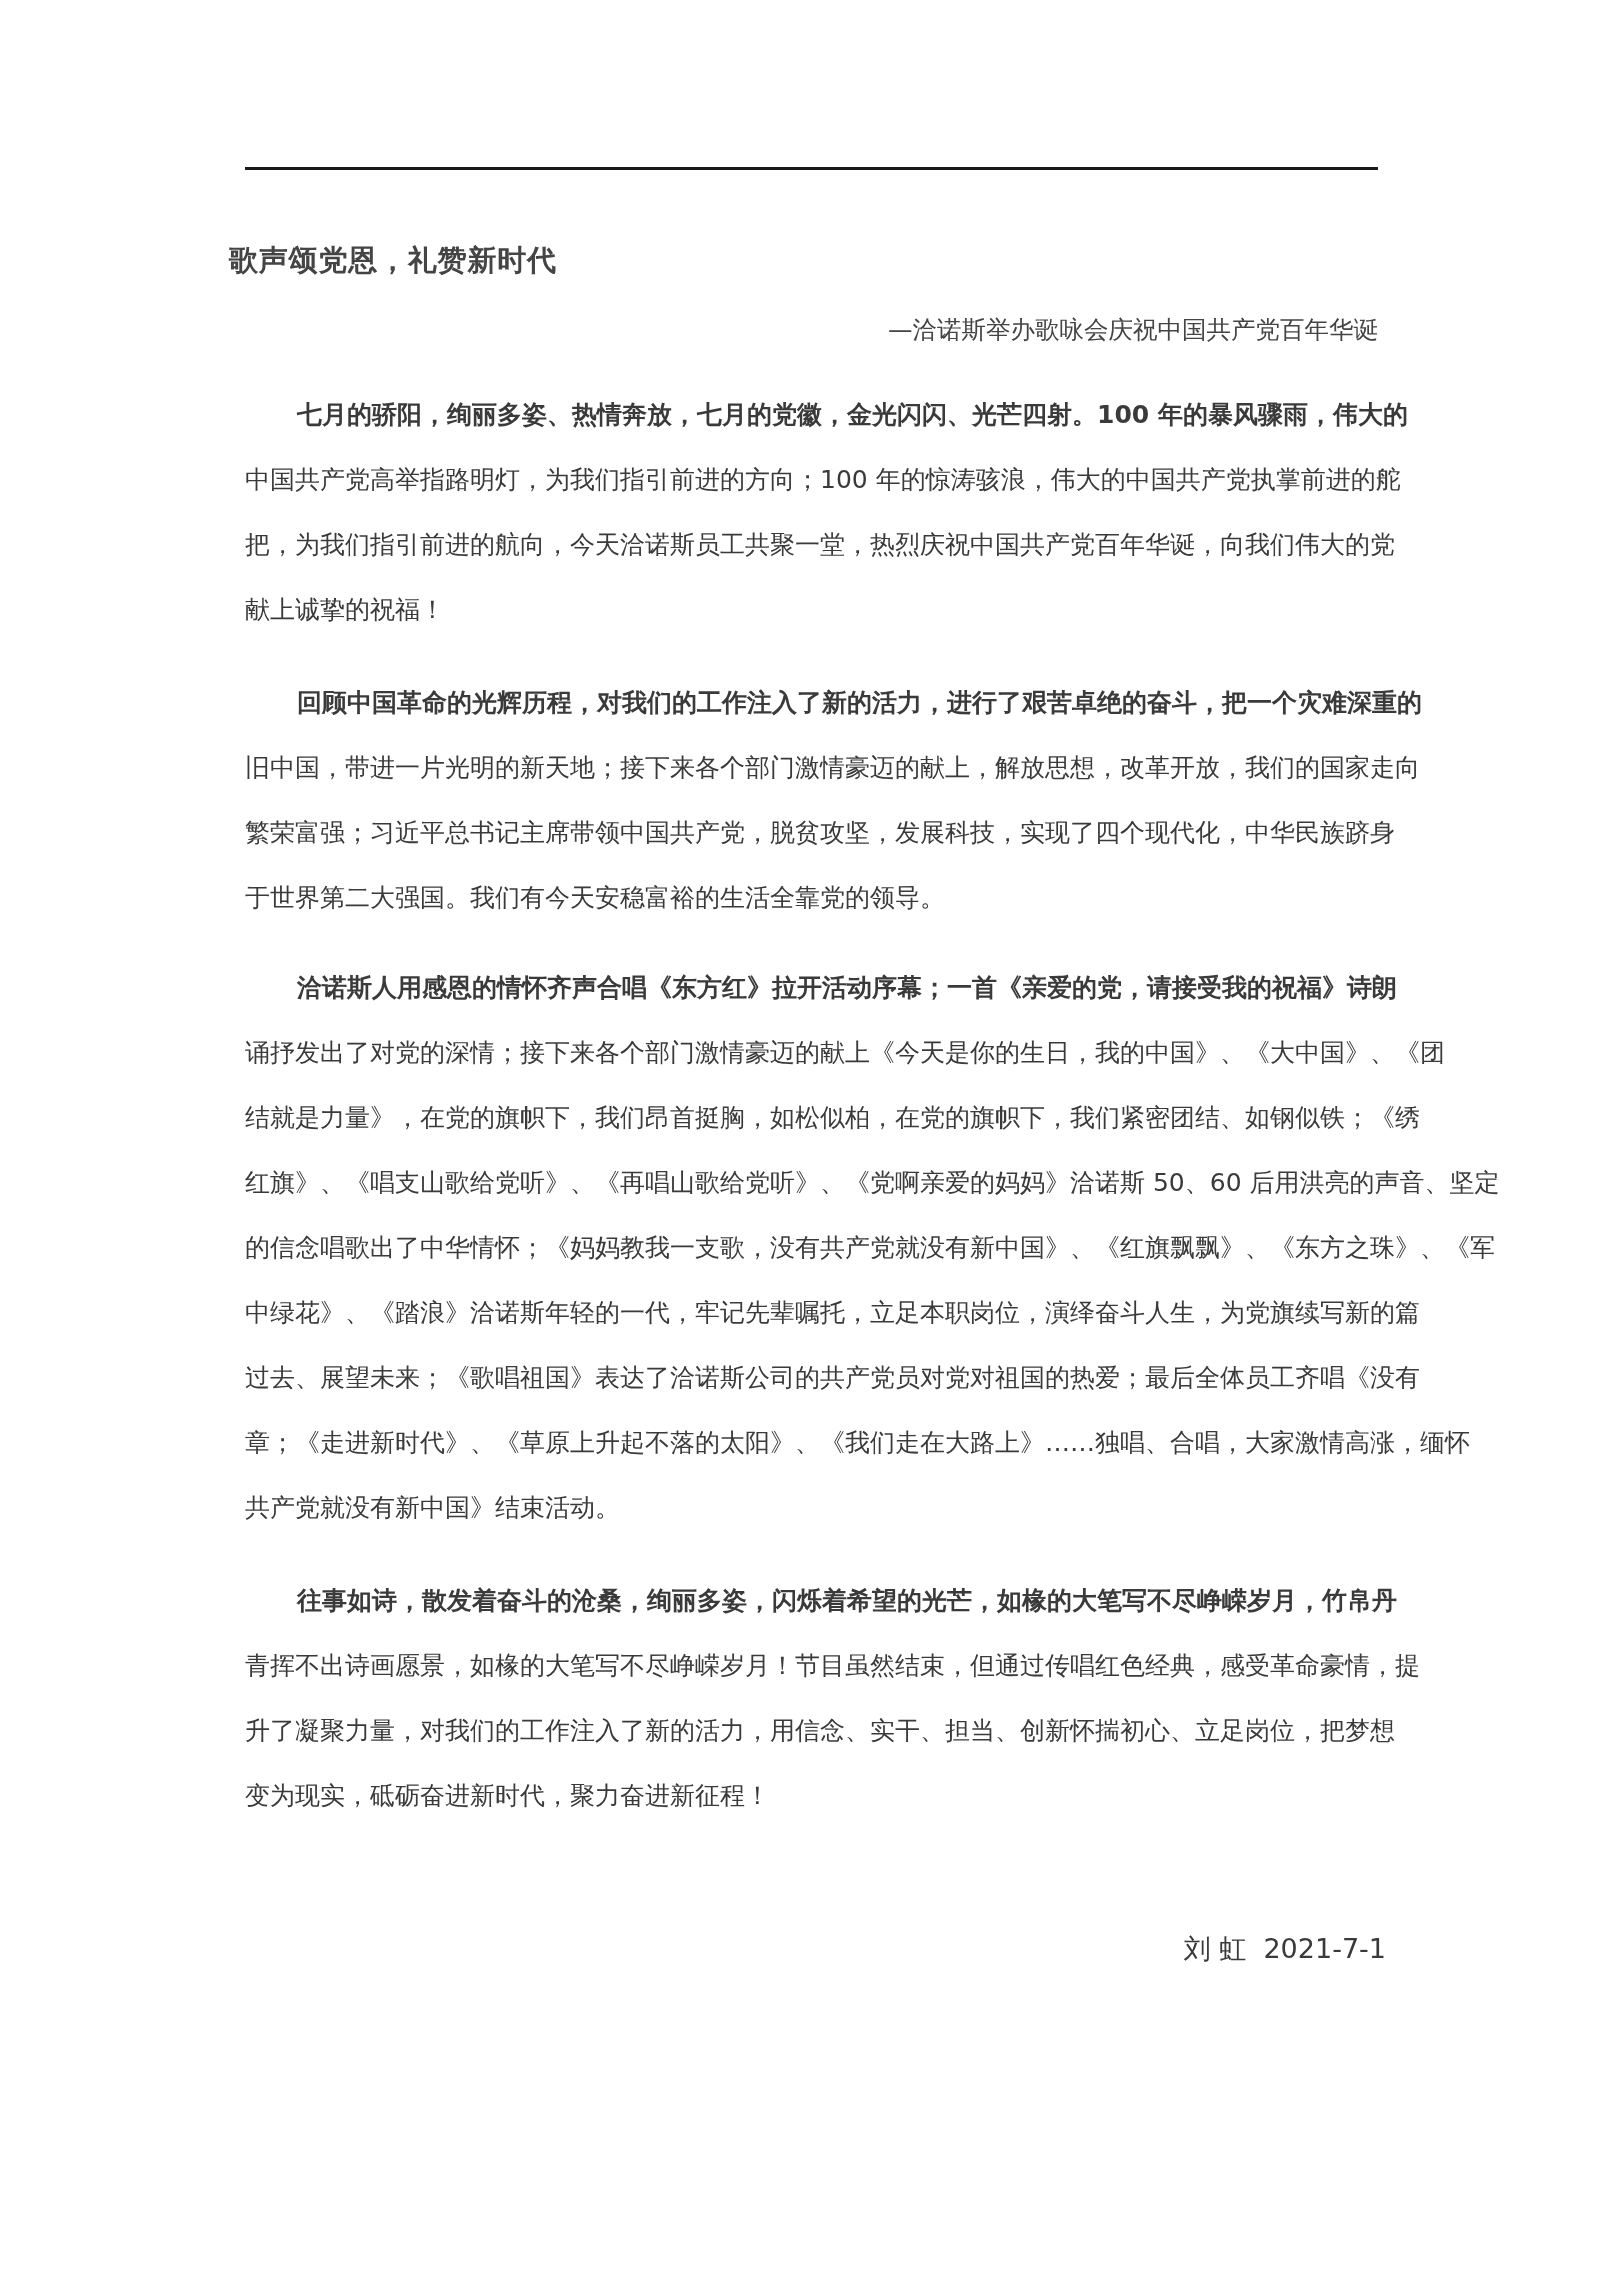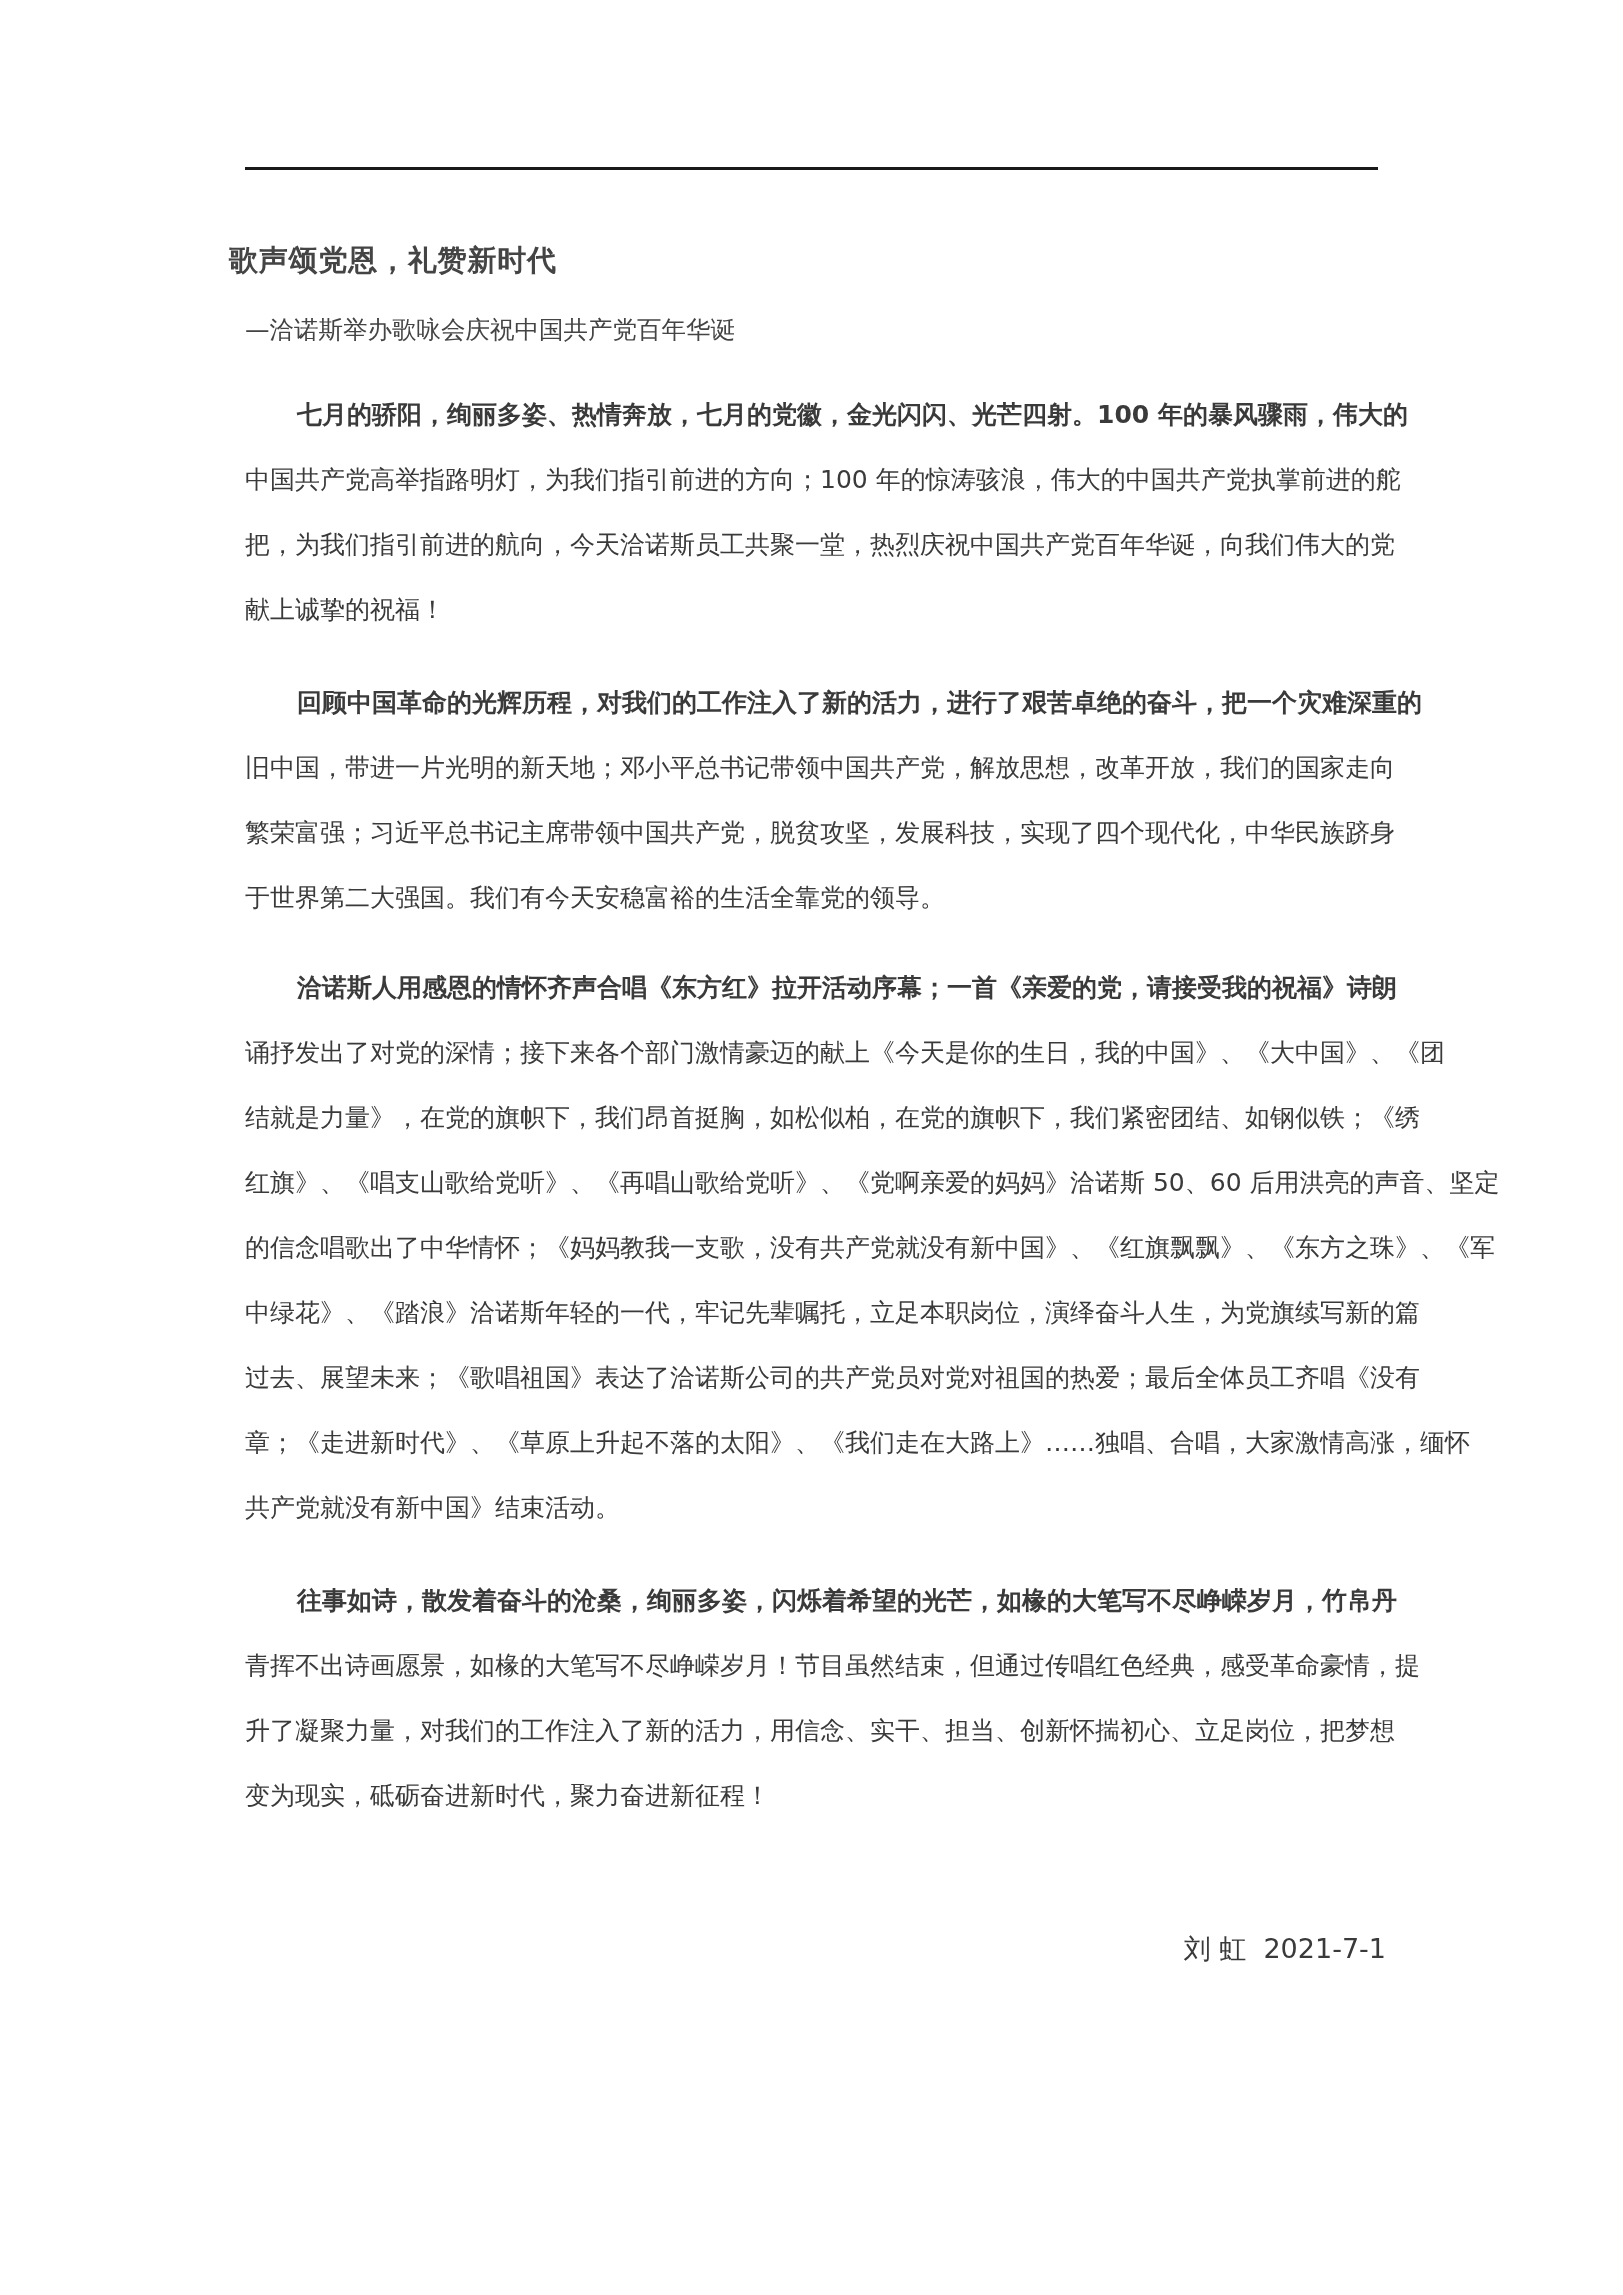--- a/index.html
+++ b/index.html
@@ -1,21 +1,21 @@
 <!DOCTYPE html>
 <html style="font-size:13.5px"><head>
 <meta charset="utf-8">
 <style>
   html, body { margin: 0; padding: 0; background: #ffffff; }
   body { width: 1623px; height: 2295px; position: relative; overflow: hidden;
          font-family: "DejaVu Sans", "Liberation Sans", sans-serif; color: #3a3a3a; }
   .rule { position: absolute; left: 245px; top: 167px; width: 1133px; height: 2.5px; background: #1a1a1a; }
   .title { position: absolute; left: 229px; width: 1133px; top: 242px; text-align: left;
            font-size: 29px; font-weight: bold; color: #444; line-height: 37px; letter-spacing: 0.8px; }
-  .subtitle { position: absolute; left: 245px; width: 1133px; top: 313px; text-align: left;
+  .subtitle { position: absolute; left: 245px; width: 1133px; top: 313px; text-align: right;
               font-size: 24.5px; color: #444; line-height: 34px; }
   .para { position: absolute; left: 245px; width: 1133px; }
   .line { height: 65px; line-height: 65px; font-size: 25px; white-space: nowrap;
           text-align: justify; text-align-last: justify; overflow: visible; }
   .line.last { text-align-last: left; }
   .line.indent { padding-left: 52px; font-weight: bold; }
   .signature { position: absolute; right: 237px; top: 1928px; font-size: 27px; line-height: 42px;
                color: #3a3a3a; white-space: pre; }
 </style>
 </head>
@@ -28,21 +28,21 @@
 
 <div class="para" style="top:382px;">
   <div class="line indent">七月的骄阳，绚丽多姿、热情奔放，七月的党徽，金光闪闪、光芒四射。100 年的暴风骤雨，伟大的</div>
   <div class="line">中国共产党高举指路明灯，为我们指引前进的方向；100 年的惊涛骇浪，伟大的中国共产党执掌前进的舵</div>
   <div class="line">把，为我们指引前进的航向，今天洽诺斯员工共聚一堂，热烈庆祝中国共产党百年华诞，向我们伟大的党</div>
   <div class="line last">献上诚挚的祝福！</div>
 </div>
 
 <div class="para" style="top:670px;">
   <div class="line indent">回顾中国革命的光辉历程，对我们的工作注入了新的活力，进行了艰苦卓绝的奋斗，把一个灾难深重的</div>
-  <div class="line">旧中国，带进一片光明的新天地；邓小平总书记带领中国共产党，解放思想，改革开放，我们的国家走向</div>
+  <div class="line">旧中国，带进一片光明的新天地；接下来各个部门激情豪迈的献上，解放思想，改革开放，我们的国家走向</div>
   <div class="line">繁荣富强；习近平总书记主席带领中国共产党，脱贫攻坚，发展科技，实现了四个现代化，中华民族跻身</div>
   <div class="line last">于世界第二大强国。我们有今天安稳富裕的生活全靠党的领导。</div>
 </div>
 
 <div class="para" style="top:955px;">
   <div class="line indent">洽诺斯人用感恩的情怀齐声合唱《东方红》拉开活动序幕；一首《亲爱的党，请接受我的祝福》诗朗</div>
   <div class="line">诵抒发出了对党的深情；接下来各个部门激情豪迈的献上《今天是你的生日，我的中国》、《大中国》、《团</div>
   <div class="line">结就是力量》，在党的旗帜下，我们昂首挺胸，如松似柏，在党的旗帜下，我们紧密团结、如钢似铁；《绣</div>
   <div class="line">红旗》、《唱支山歌给党听》、《再唱山歌给党听》、《党啊亲爱的妈妈》洽诺斯 50、60 后用洪亮的声音、坚定</div>
   <div class="line">的信念唱歌出了中华情怀；《妈妈教我一支歌，没有共产党就没有新中国》、《红旗飘飘》、《东方之珠》、《军</div>

